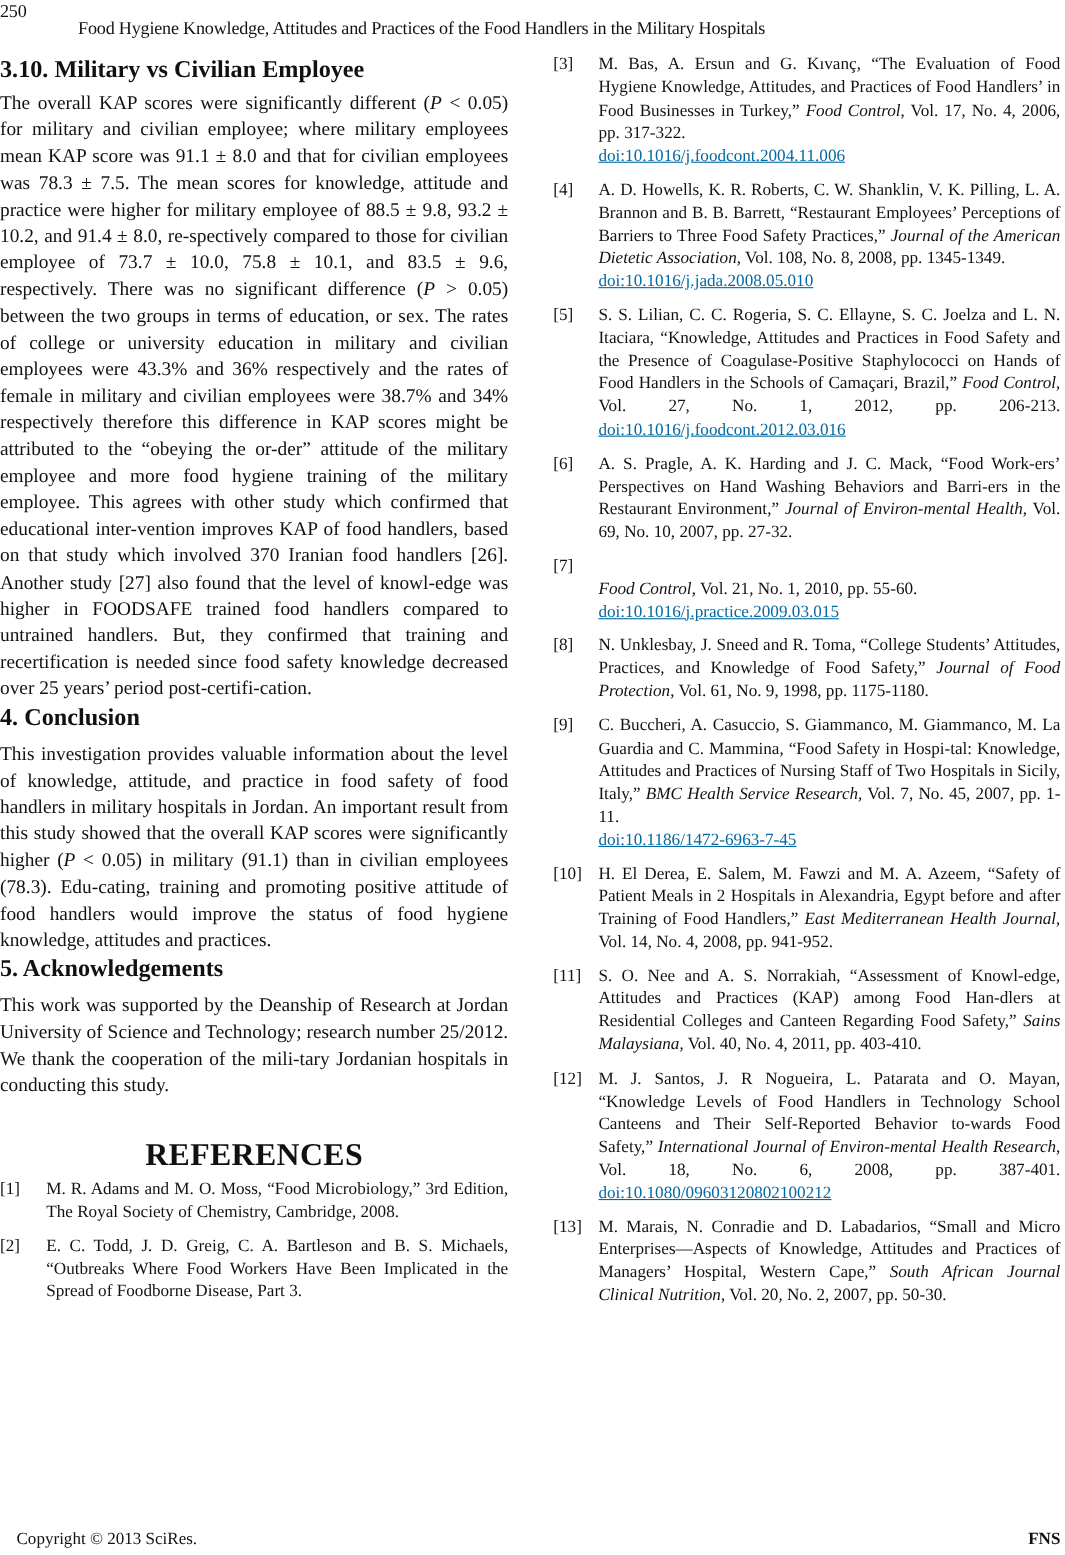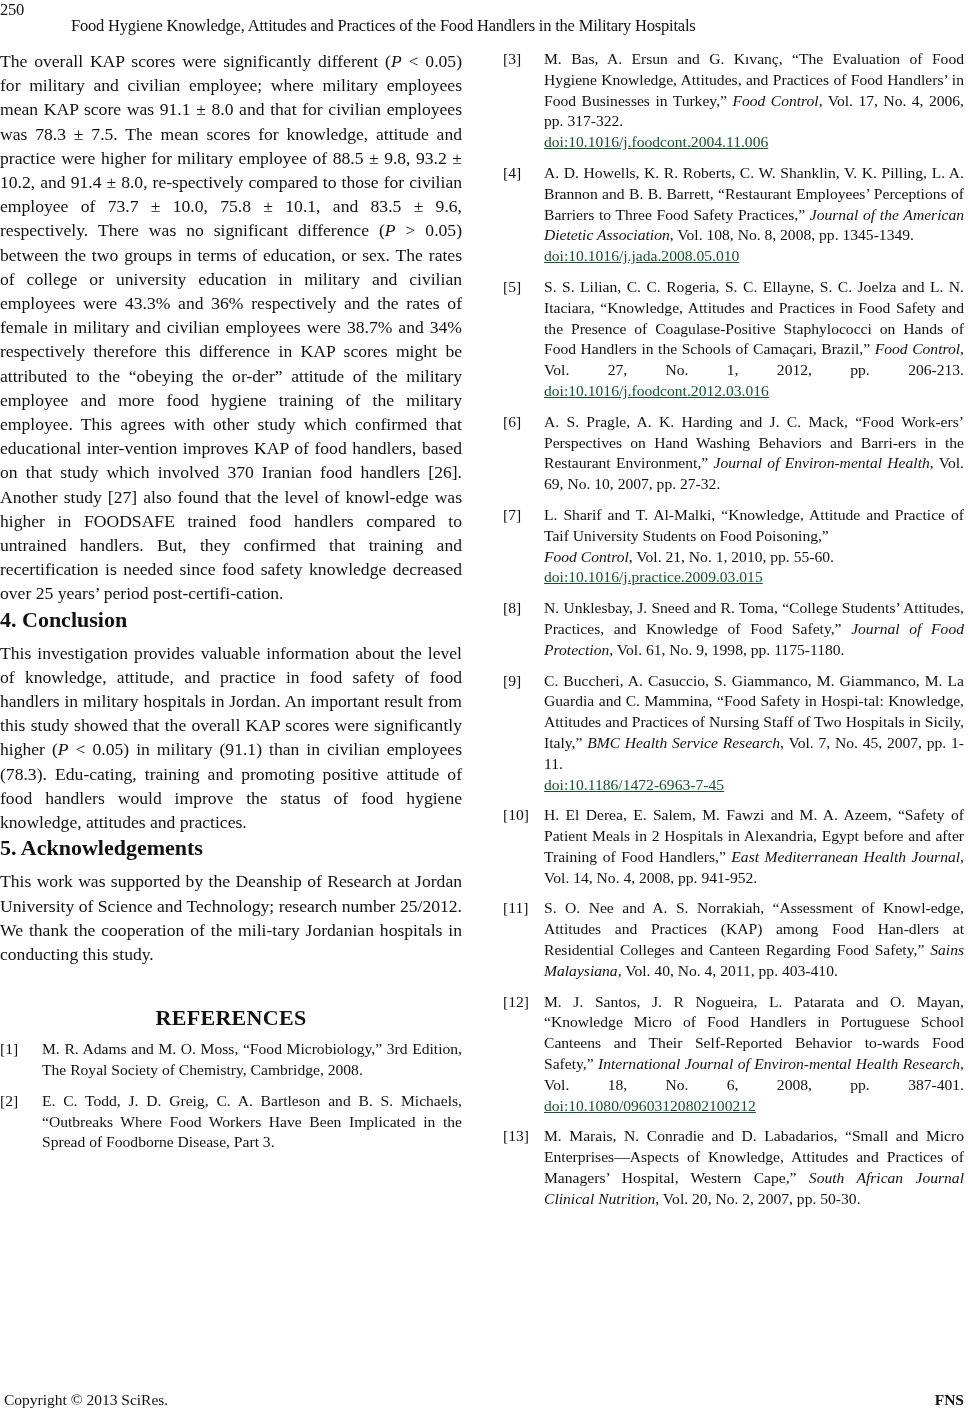--- a/index.html
+++ b/index.html
@@ -29,50 +29,51 @@
   }
   .sec-310 { margin-top: 4px; }
   .sec-310 + p.body { margin-top: 4px; }
   .sec-4 { margin-top: 14px; }
   .sec-4 + p.body { margin-top: 7px; }
   .sec-5 { margin-top: 21px; }
   .sec-5 + p.body { margin-top: 7px; }
 
   h2.refs-title {
     margin: 38px 0 0 0; text-align: center; font-weight: bold;
-    font-size: 22px; line-height: 28px; letter-spacing: 0.3px;
+    font-size: 29px; line-height: 28px; letter-spacing: 0.3px;
   }
   .ref-list { margin: 7px 0 0 0; padding: 0; list-style: none; }
   .ref {
     position: relative; padding-left: 42px; margin-bottom: 10px;
     font-size: 15.6px; line-height: 20.8px; text-align: justify; text-align-last: left;
   }
   .ref .ref-num { position: absolute; left: 0; top: 0; }
   .ref i { font-style: italic; }
   .col-right .ref { padding-left: 42px; }
   .col-right .ref.cont { margin-bottom: 10px; }
   .col-right .ref-num { left: 1px; }
-  a.doi { color: #14532d; }
+  a.doi { color: #0369a1; }
 
   .footer {
     position: absolute; left: 0; top: 1390px; width: 964px; height: 20px;
     font-size: 15.5px; line-height: 20px;
   }
-  .footer .copyright { position: absolute; left: 4px; top: 0; }
+  .footer .copyright { position: absolute; left: 15px; top: 0; }
   .footer .journal { position: absolute; right: 0; top: 0; font-weight: bold; }
 </style>
 </head>
 <body>
 
 <div class="running-head">
   <span class="page-num">250</span>
   <span class="head-title">Food Hygiene Knowledge, Attitudes and Practices of the Food Handlers in the Military Hospitals</span>
 </div>
 
 <div class="col col-left">
+  <h2 class="section sec-310">3.10. Military vs Civilian Employee</h2>
   <p class="body"><span>The overall KAP scores were significantly different (</span><i>P</i><span> &lt; 0.05) for military and civilian employee; where military employees mean KAP score was 91.1 ± 8.0 and that for civilian employees was 78.3 ± 7.5. The mean scores for knowledge, attitude and practice were higher for military employee of 88.5 ± 9.8, 93.2 ± 10.2, and 91.4 ± 8.0, re-spectively compared to those for civilian employee of 73.7 ± 10.0, 75.8 ± 10.1, and 83.5 ± 9.6, respectively. There was no significant difference (</span><i>P</i><span> &gt; 0.05) between the two groups in terms of education, or sex. The rates of college or university education in military and civilian employees were 43.3% and 36% respectively and the rates of female in military and civilian employees were 38.7% and 34% respectively therefore this difference in KAP scores might be attributed to the “obeying the or-der” attitude of the military employee and more food hygiene training of the military employee. This agrees with other study which confirmed that educational inter-vention improves KAP of food handlers, based on that study which involved 370 Iranian food handlers [26]. Another study [27] also found that the level of knowl-edge was higher in FOODSAFE trained food handlers compared to untrained handlers. But, they confirmed that training and recertification is needed since food safety knowledge decreased over 25 years’ period post-certifi-cation.</span></p>
 
   <h2 class="section sec-4">4. Conclusion</h2>
   <p class="body"><span>This investigation provides valuable information about the level of knowledge, attitude, and practice in food safety of food handlers in military hospitals in Jordan. An important result from this study showed that the overall KAP scores were significantly higher (</span><i>P</i><span> &lt; 0.05) in military (91.1) than in civilian employees (78.3). Edu-cating, training and promoting positive attitude of food handlers would improve the status of food hygiene knowledge, attitudes and practices.</span></p>
 
   <h2 class="section sec-5">5. Acknowledgements</h2>
   <p class="body">This work was supported by the Deanship of Research at Jordan University of Science and Technology; research number 25/2012. We thank the cooperation of the mili-tary Jordanian hospitals in conducting this study.</p>
 
   <h2 class="refs-title">REFERENCES</h2>
   <ul class="ref-list">
@@ -107,21 +108,21 @@
       <span>S. S. Lilian, C. C. Rogeria, S. C. Ellayne, S. C. Joelza and L. N. Itaciara, “Knowledge, Attitudes and Practices in Food Safety and the Presence of Coagulase-Positive Staphylococci on Hands of Food Handlers in the Schools of Camaçari, Brazil,” </span><i>Food Control</i><span>, Vol. 27, No. 1, 2012, pp. 206-213. </span><a class="doi" href="#">doi:10.1016/j.foodcont.2012.03.016</a>
     </li>
 
     <li class="ref">
       <span class="ref-num">[6]</span>
       <span>A. S. Pragle, A. K. Harding and J. C. Mack, “Food Work-ers’ Perspectives on Hand Washing Behaviors and Barri-ers in the Restaurant Environment,” </span><i>Journal of Environ-mental Health</i><span>, Vol. 69, No. 10, 2007, pp. 27-32.</span>
     </li>
 
     <li class="ref">
       <span class="ref-num">[7]</span>
-      <span>L. Sharif and T. Al-Malki, “Knowledge, Attitude and Practice of Taif University Students on Food Poisoning,” </span><br><i>Food Control</i><span>, Vol. 21, No. 1, 2010, pp. 55-60.</span><br>
+      <br><i>Food Control</i><span>, Vol. 21, No. 1, 2010, pp. 55-60.</span><br>
       <a class="doi" href="#">doi:10.1016/j.practice.2009.03.015</a>
     </li>
 
     <li class="ref">
       <span class="ref-num">[8]</span>
       <span>N. Unklesbay, J. Sneed and R. Toma, “College Students’ Attitudes, Practices, and Knowledge of Food Safety,” </span><i>Journal of Food Protection</i><span>, Vol. 61, No. 9, 1998, pp. 1175-1180.</span>
     </li>
 
     <li class="ref">
       <span class="ref-num">[9]</span>
@@ -134,21 +135,21 @@
       <span>H. El Derea, E. Salem, M. Fawzi and M. A. Azeem, “Safety of Patient Meals in 2 Hospitals in Alexandria, Egypt before and after Training of Food Handlers,” </span><i>East Mediterranean Health Journal</i><span>, Vol. 14, No. 4, 2008, pp. 941-952.</span>
     </li>
 
     <li class="ref">
       <span class="ref-num">[11]</span>
       <span>S. O. Nee and A. S. Norrakiah, “Assessment of Knowl-edge, Attitudes and Practices (KAP) among Food Han-dlers at Residential Colleges and Canteen Regarding Food Safety,” </span><i>Sains Malaysiana</i><span>, Vol. 40, No. 4, 2011, pp. 403-410.</span>
     </li>
 
     <li class="ref">
       <span class="ref-num">[12]</span>
-      <span>M. J. Santos, J. R Nogueira, L. Patarata and O. Mayan, “Knowledge Micro of Food Handlers in Portuguese School Canteens and Their Self-Reported Behavior to-wards Food Safety,” </span><i>International Journal of Environ-mental Health Research</i><span>, Vol. 18, No. 6, 2008, pp. 387-401. </span><a class="doi" href="#">doi:10.1080/09603120802100212</a>
+      <span>M. J. Santos, J. R Nogueira, L. Patarata and O. Mayan, “Knowledge Levels of Food Handlers in Technology School Canteens and Their Self-Reported Behavior to-wards Food Safety,” </span><i>International Journal of Environ-mental Health Research</i><span>, Vol. 18, No. 6, 2008, pp. 387-401. </span><a class="doi" href="#">doi:10.1080/09603120802100212</a>
     </li>
 
     <li class="ref">
       <span class="ref-num">[13]</span>
       <span>M. Marais, N. Conradie and D. Labadarios, “Small and Micro Enterprises—Aspects of Knowledge, Attitudes and Practices of Managers’ Hospital, Western Cape,” </span><i>South African Journal Clinical Nutrition</i><span>, Vol. 20, No. 2, 2007, pp. 50-30.</span>
     </li>
   </ul>
 </div>
 
 <div class="footer">

